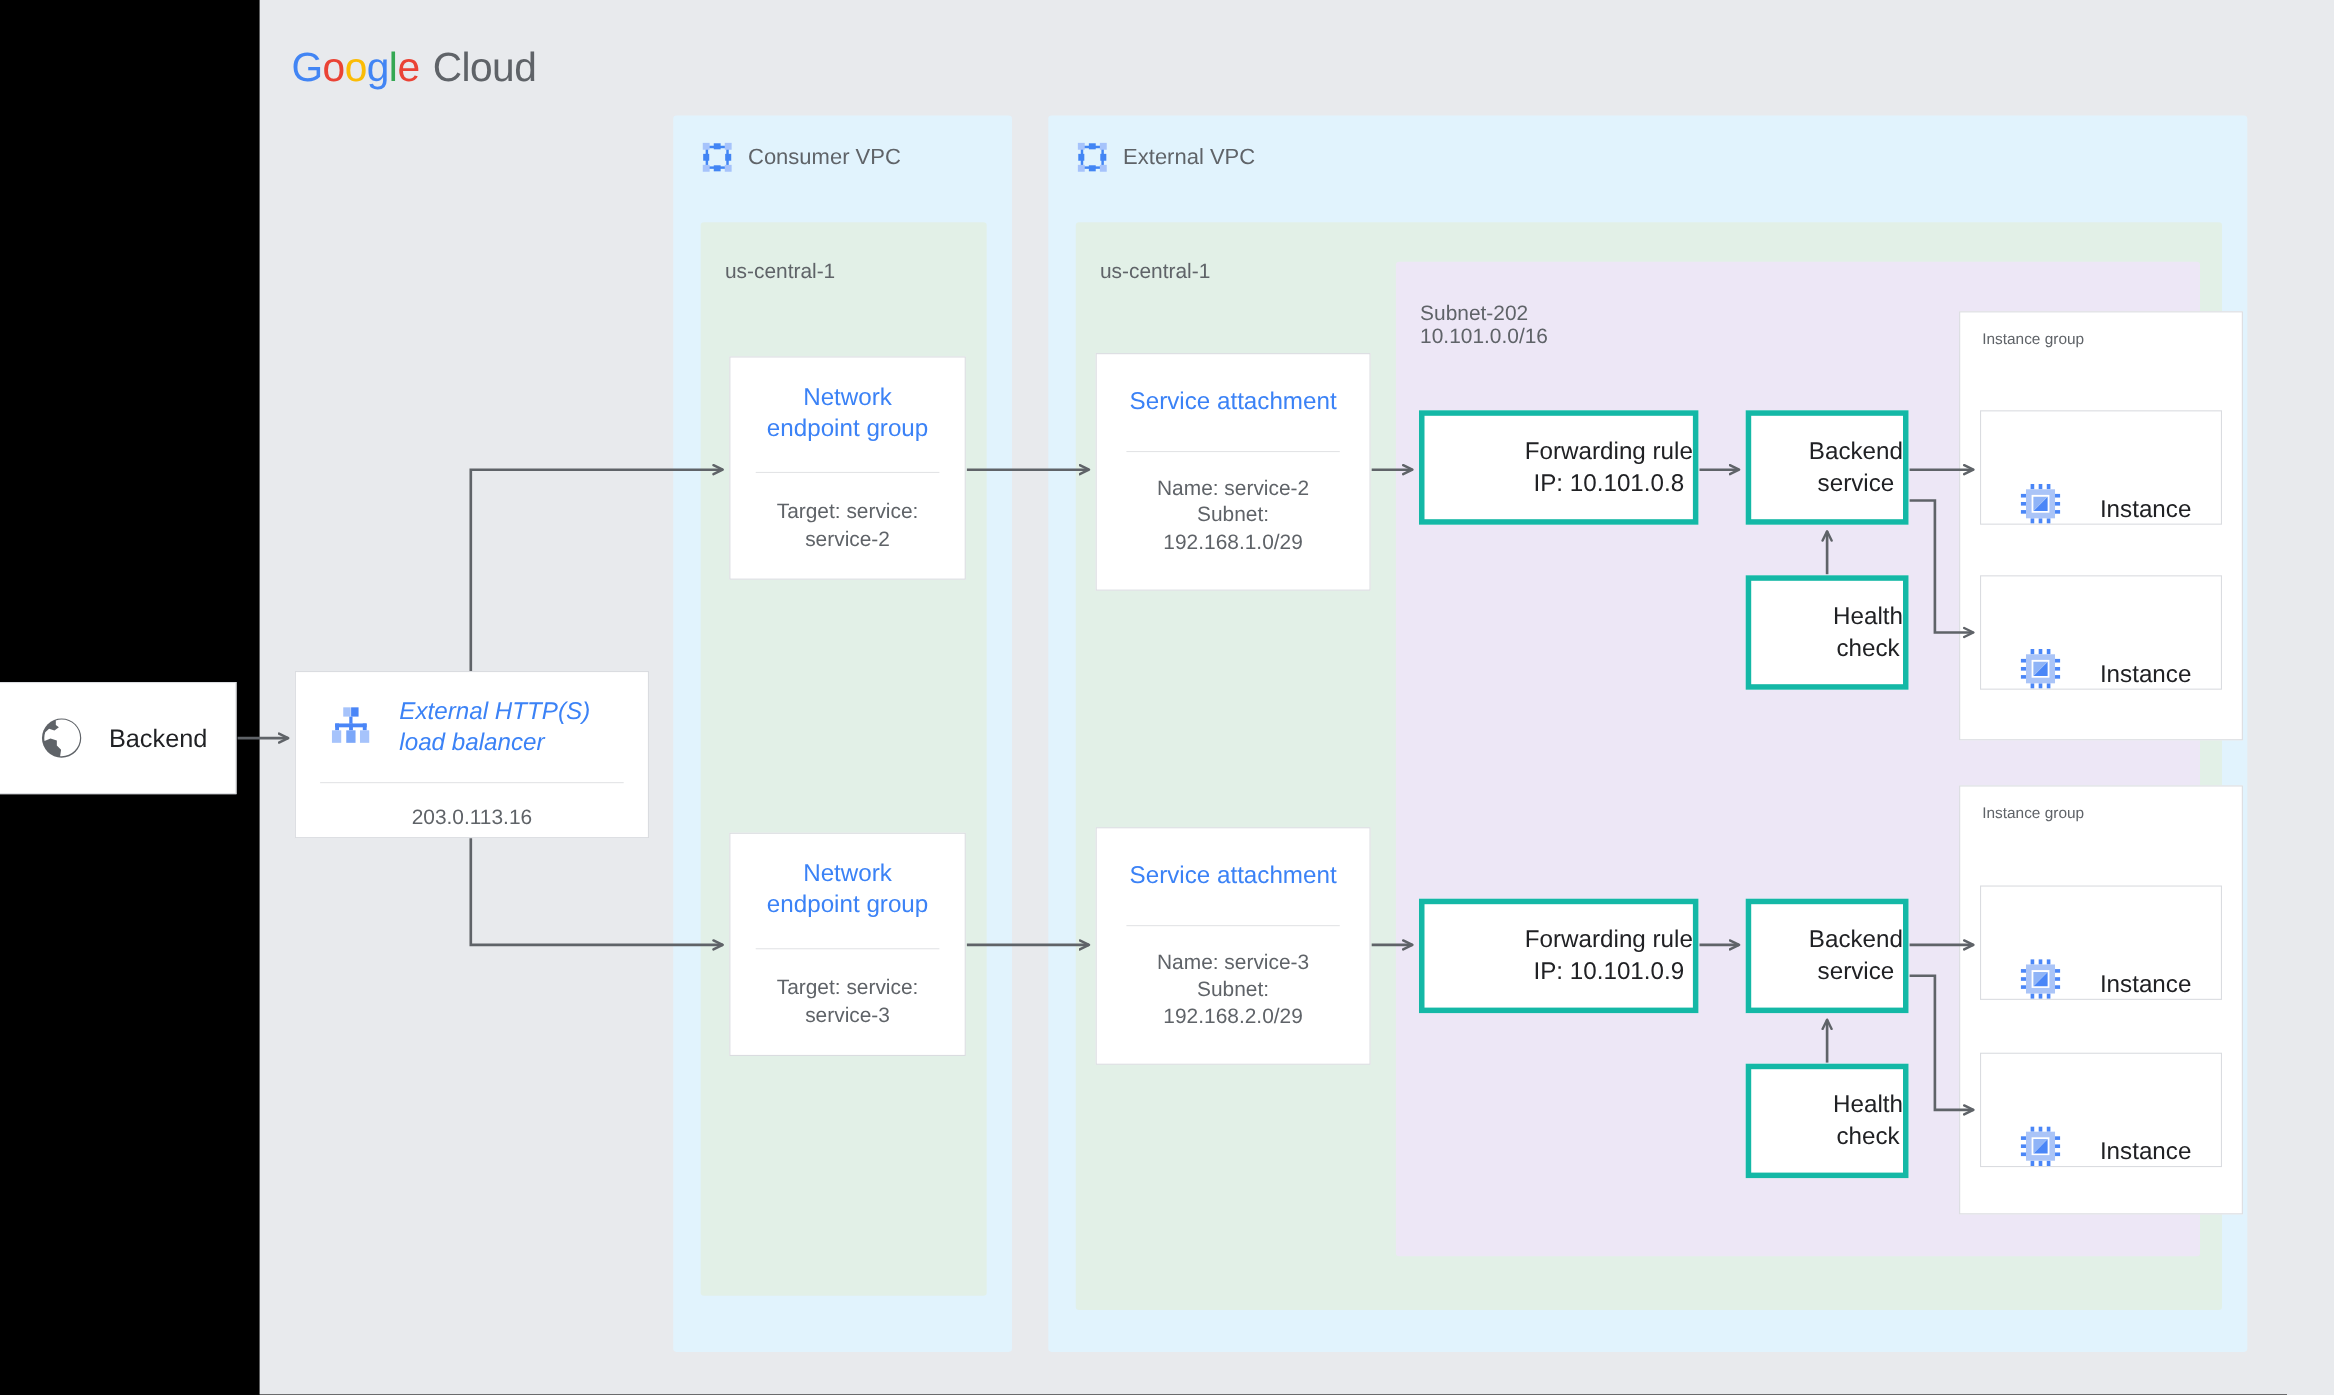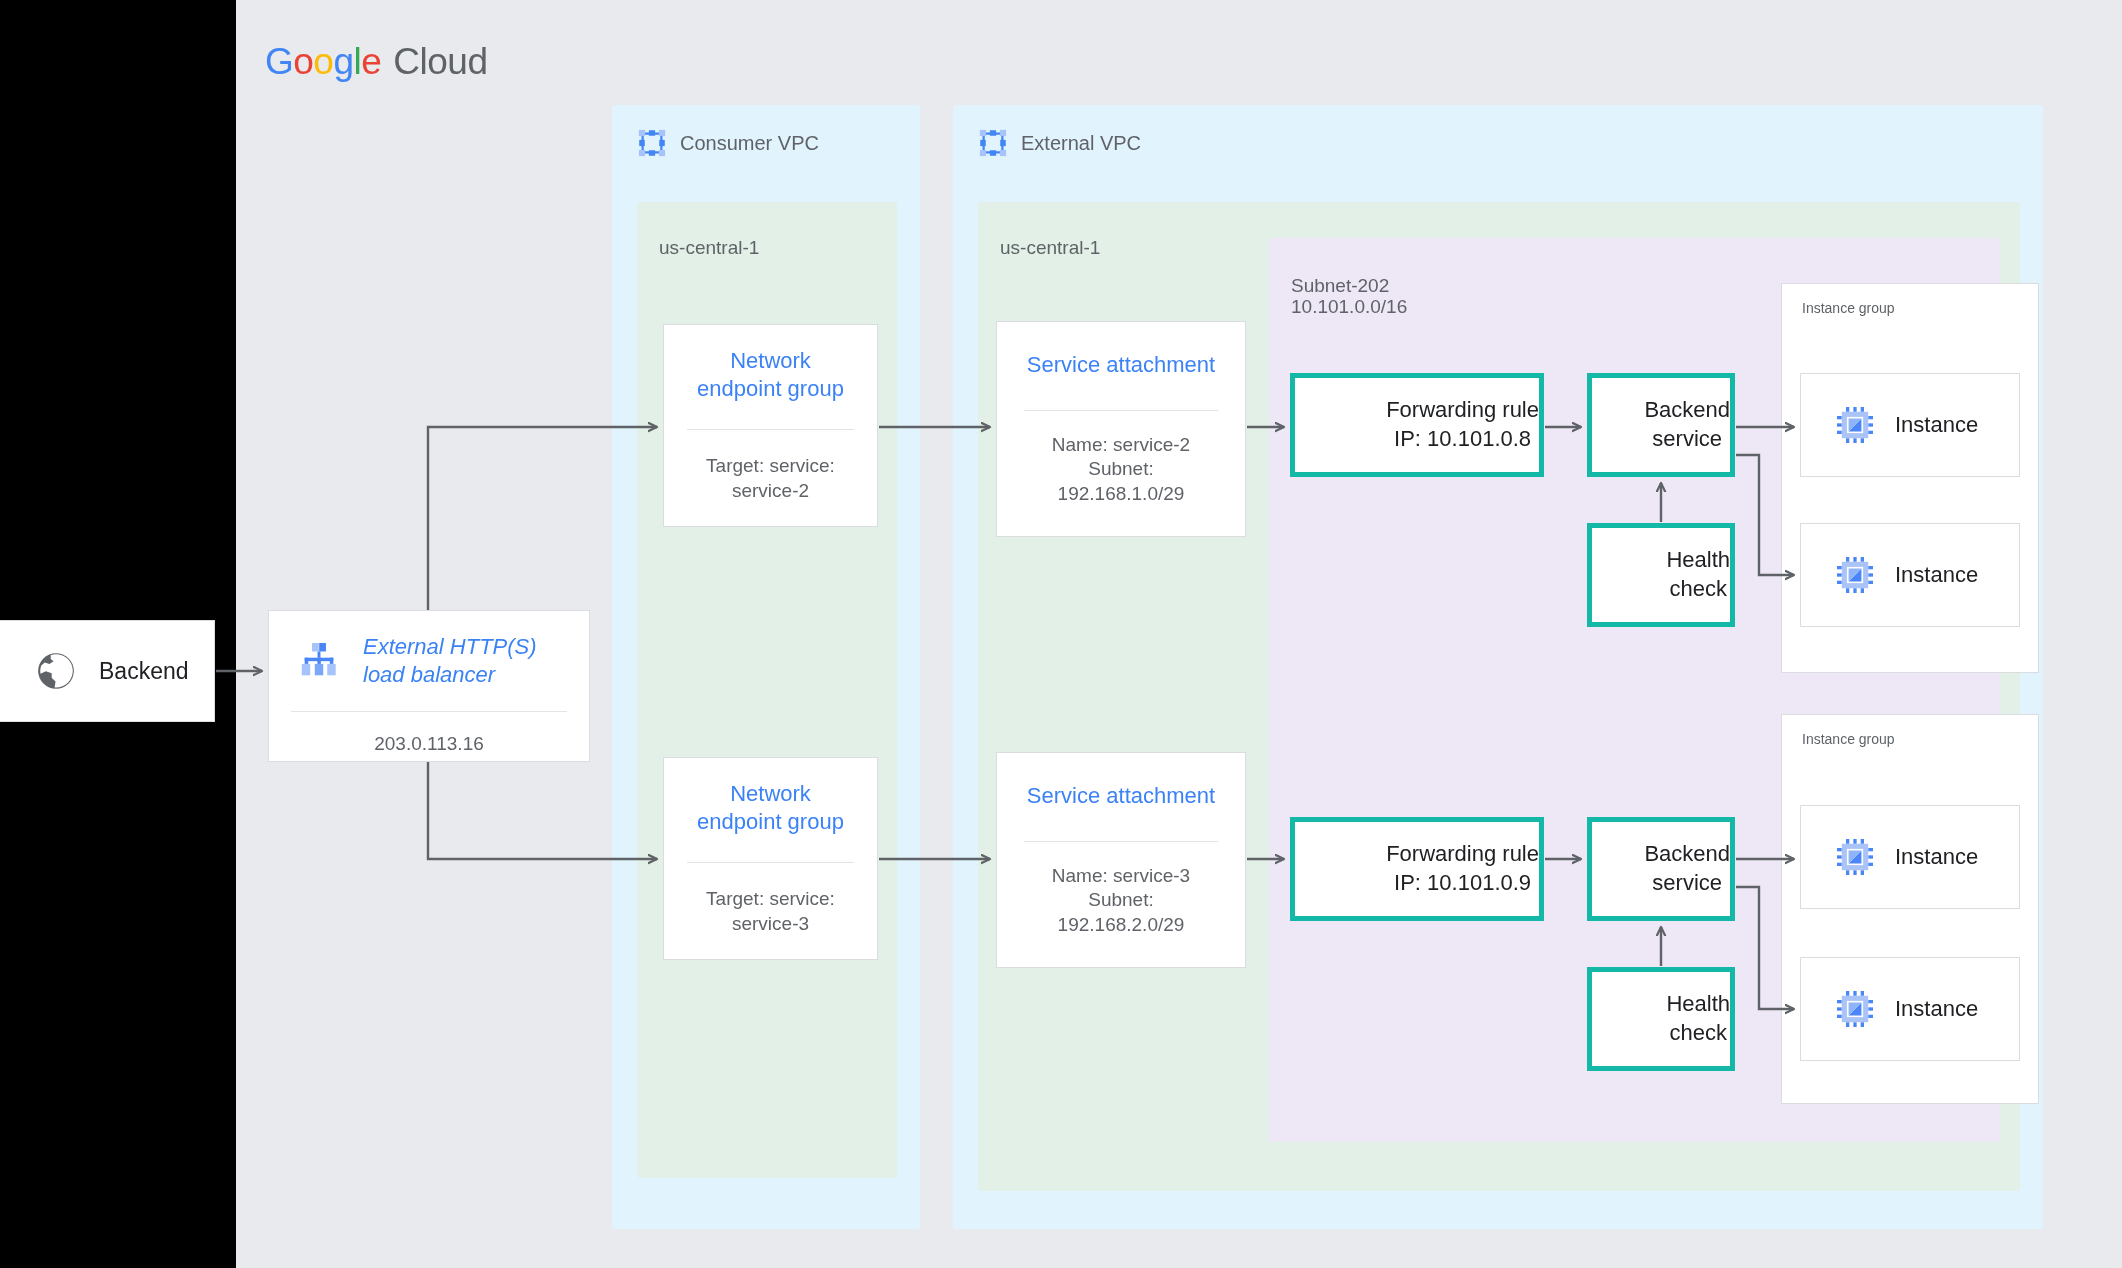--- a/index.html
+++ b/index.html
@@ -29,21 +29,21 @@
         display:flex;flex-direction:column;align-items:center;justify-content:center;}
   .card .title{color:#3b82f6;font-size:22px;line-height:1.28;text-align:center;white-space:pre-line;}
   .card .sub{color:#5f6368;font-size:19px;line-height:1.3;text-align:center;white-space:pre-line;}
   .card hr{border:0;border-top:1px solid #e3e4e6;margin:0;width:78%;}
 
   .plaincard{position:absolute;background:#fff;border:5px solid #14b8a6;box-sizing:border-box;
              display:flex;align-items:center;justify-content:flex-end;}
   .plaincard .title{color:#202124;font-size:22px;line-height:1.3;text-align:center;white-space:pre-line;}
 
   .iconcard{position:absolute;background:#fff;border:1px solid #dadce0;box-sizing:border-box;
-            display:flex;align-items:center;gap:22px;padding-left:36px;}
+            display:flex;align-items:flex-end;gap:36px;padding-left:36px;}
   .iconcard .lbl{color:#202124;font-size:22px;white-space:nowrap;}
 
   .groupbox{position:absolute;background:#fff;border:1px solid #dadce0;box-sizing:border-box;}
   .groupbox > .gtitle{position:absolute;left:20px;top:16px;color:#5f6368;font-size:14px;white-space:nowrap;}
 
   
   #internet{position:absolute;left:-4px;top:620px;width:219px;height:102px;background:#fff;
             border:1px solid #dadce0;box-sizing:border-box;display:flex;align-items:center;gap:22px;padding-left:38px;}
   #internet .lbl{color:#202124;font-size:23px;}
 

